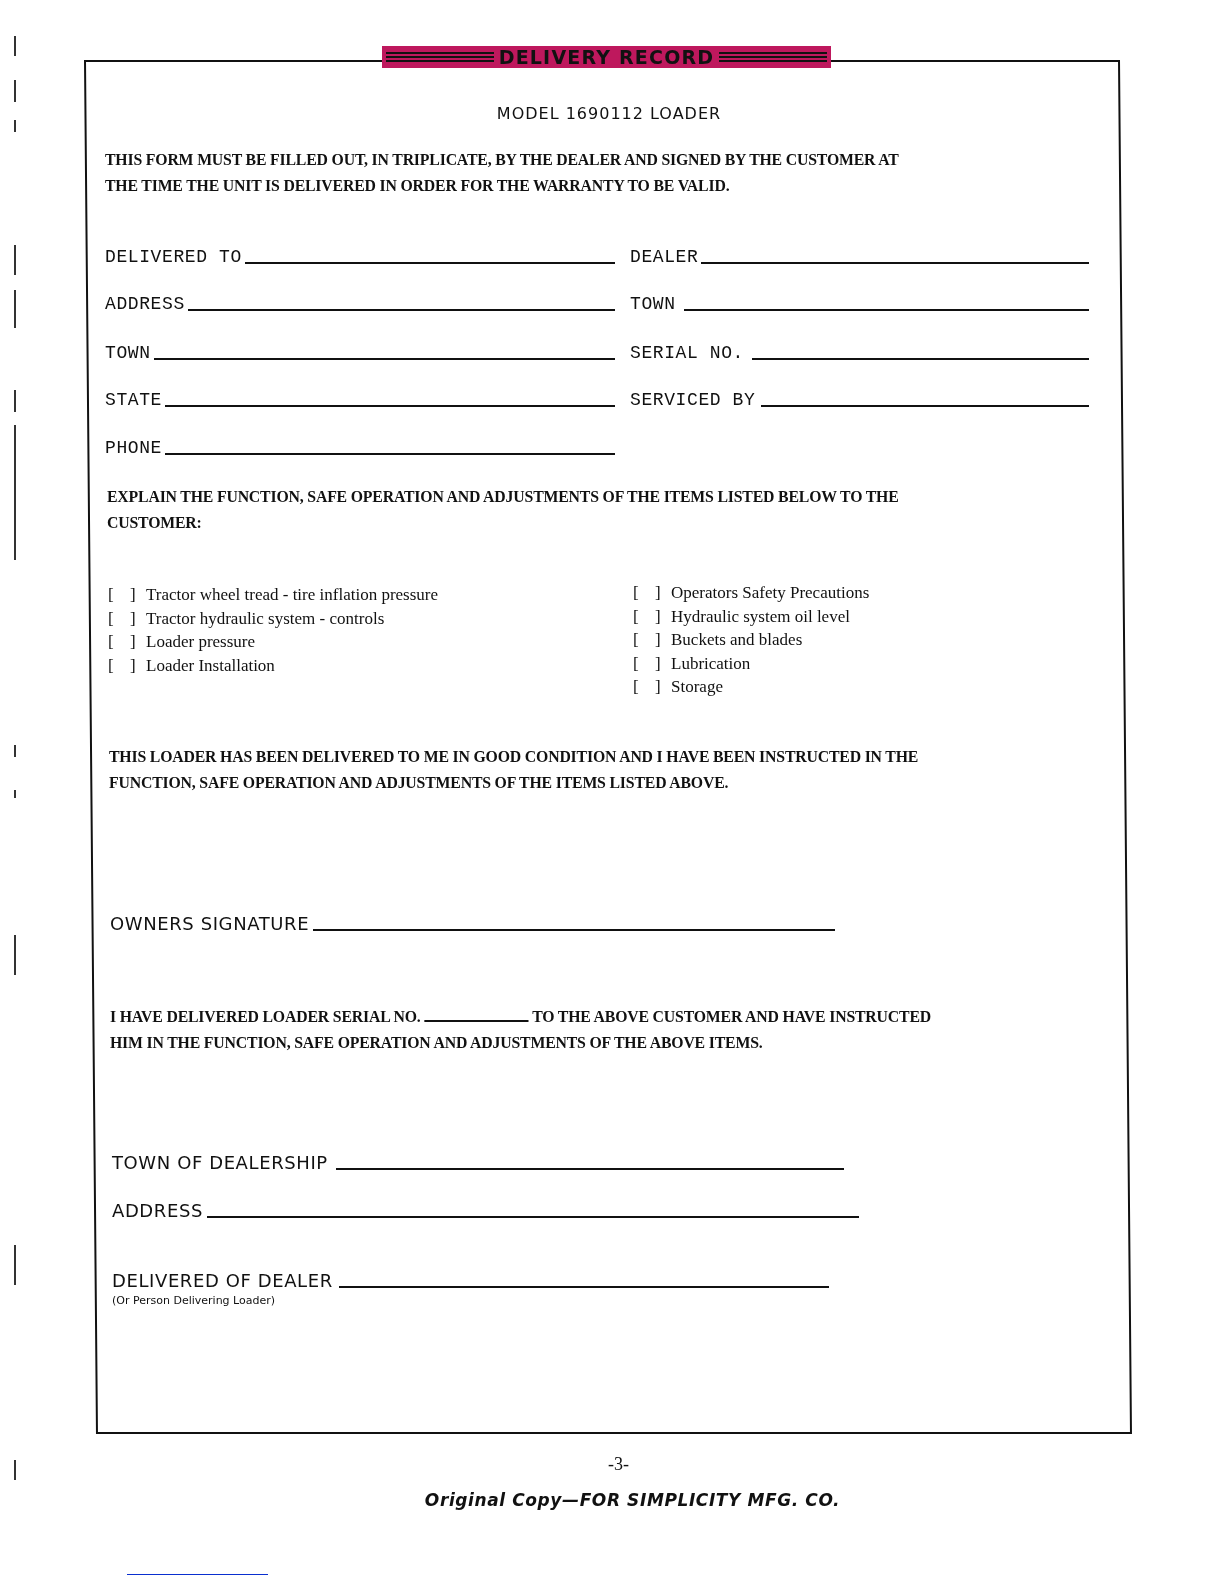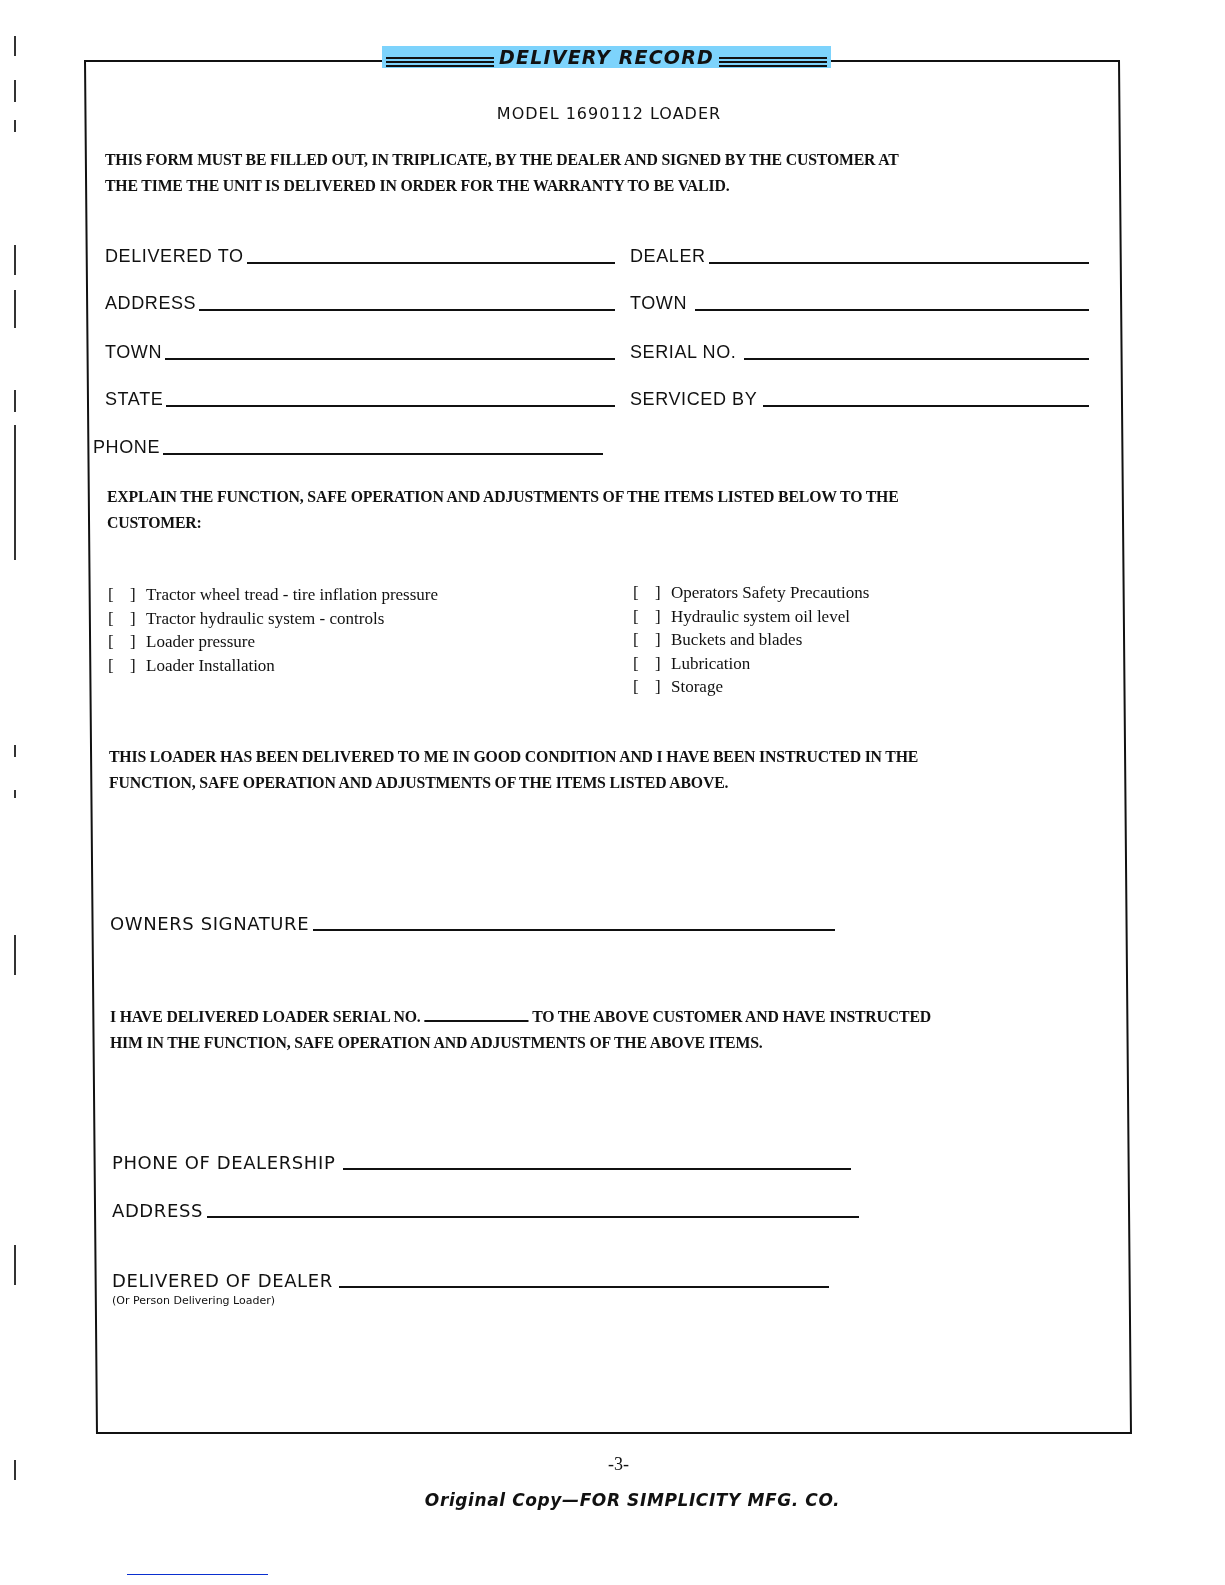--- a/index.html
+++ b/index.html
@@ -15,22 +15,22 @@
     .frame {
       position: absolute; left: 84px; top: 60px; width: 1032px; height: 1370px;
       border: 2.5px solid #111;
       transform: skewX(0.5deg);
       transform-origin: top left;
     }
     .title-wrap {
       position: absolute; top: 46px; left: 0; width: 1225px; text-align: center;
     }
     .title-band {
-      display: inline-flex; align-items: flex-end; background: #7dd3fc; padding: 0 4px;
-      position: relative; left: -6px; font-style: italic;
+      display: inline-flex; align-items: center; background: #be185d; padding: 0 4px;
+      position: relative; left: -6px;
     }
     .title-rules { display: inline-block; width: 108px; height: 11px; position: relative; }
     .title-rules i { position: absolute; left: 0; right: 0; height: 2px; background: #111; }
     .title-rules i:nth-child(1) { top: 0; }
     .title-rules i:nth-child(2) { top: 4px; }
     .title-rules i:nth-child(3) { top: 8px; }
     .title-text {
       font-family: "DejaVu Sans", sans-serif; font-weight: bold; font-size: 19px;
       letter-spacing: 1.2px; padding: 0 5px;
     }
@@ -41,21 +41,21 @@
     }
     .model span { position: relative; left: -12px; margin-left: 17px; }
 
     .serif-caps {
       font-family: "Liberation Serif", serif; font-weight: bold; font-size: 17px;
       line-height: 26px; letter-spacing: -0.2px; transform: scaleX(0.93); transform-origin: left;
       white-space: nowrap;
     }
     .intro { position: absolute; top: 147px; left: 105px; }
 
-    .field { position: absolute; display: flex; align-items: flex-end; font-family: Liberation Sans, sans-serif; font-size: 18px; letter-spacing: 0.6px; }
+    .field { position: absolute; display: flex; align-items: flex-end; font-family: Liberation Mono, monospace; font-size: 18px; letter-spacing: 0.6px; }
     .field .lbl { white-space: nowrap; }
     .field .line { flex: 1; border-bottom: 2px solid #111; margin-left: 3px; height: 18px; margin-bottom: 3px; }
 
     .checklist { position: absolute; font-family: "Liberation Serif", serif; font-size: 17px; line-height: 23.5px; }
     .check-item { display: flex; align-items: center; white-space: nowrap; }
     .check-box { width: 38px; letter-spacing: 6px; font-size: 17px; }
 
     .sigfield { position: absolute; display: flex; align-items: flex-end; font-family: "DejaVu Sans", sans-serif; font-size: 18px; letter-spacing: 0.6px; }
     .sigfield .lbl { white-space: nowrap; }
     .sigfield .line { border-bottom: 2px solid #111; margin-left: 4px; height: 18px; margin-bottom: 3px; }
@@ -126,21 +126,21 @@
     <span class="line"></span>
 </div>
 <div class="field" style="top:340px;left:105px;width:510px">
   <span class="lbl">TOWN</span>
     <span class="line"></span>
 </div>
 <div class="field" style="top:387px;left:105px;width:510px">
   <span class="lbl">STATE</span>
     <span class="line"></span>
 </div>
-<div class="field" style="top:435px;left:93px;width:510px">
+<div class="field" style="top:435px;left:105px;width:510px">
   <span class="lbl">PHONE</span>
     <span class="line"></span>
 </div>
 
 <div class="field" style="top:244px;left:630px;width:459px">
   <span class="lbl">DEALER</span>
     <span class="line"></span>
 </div>
 <div class="field" style="top:291px;left:630px;width:459px">
   <span class="lbl">TOWN</span>
@@ -211,21 +211,21 @@
   <span class="lbl">OWNERS SIGNATURE</span>
   <span class="line" style="width:522px"></span>
 </div>
 
 <div class="dealer-cert serif-caps">
   <div><span>I HAVE DELIVERED LOADER SERIAL NO.</span><span class="inline-blank"></span><span>TO THE ABOVE CUSTOMER AND HAVE INSTRUCTED</span></div>
   <div>HIM IN THE FUNCTION, SAFE OPERATION AND ADJUSTMENTS OF THE ABOVE ITEMS.</div>
 </div>
 
 <div class="sigfield" style="top:1150px;left:112px">
-  <span class="lbl">PHONE OF DEALERSHIP</span>
+  <span class="lbl">TOWN OF DEALERSHIP</span>
   <span class="line" style="width:508px;margin-left:8px"></span>
 </div>
 <div class="sigfield" style="top:1198px;left:112px">
   <span class="lbl">ADDRESS</span>
   <span class="line" style="width:652px"></span>
 </div>
 <div class="sigfield" style="top:1268px;left:112px">
   <span class="lbl">DELIVERED OF DEALER</span>
   <span class="line" style="width:490px;margin-left:6px"></span>
 </div>

